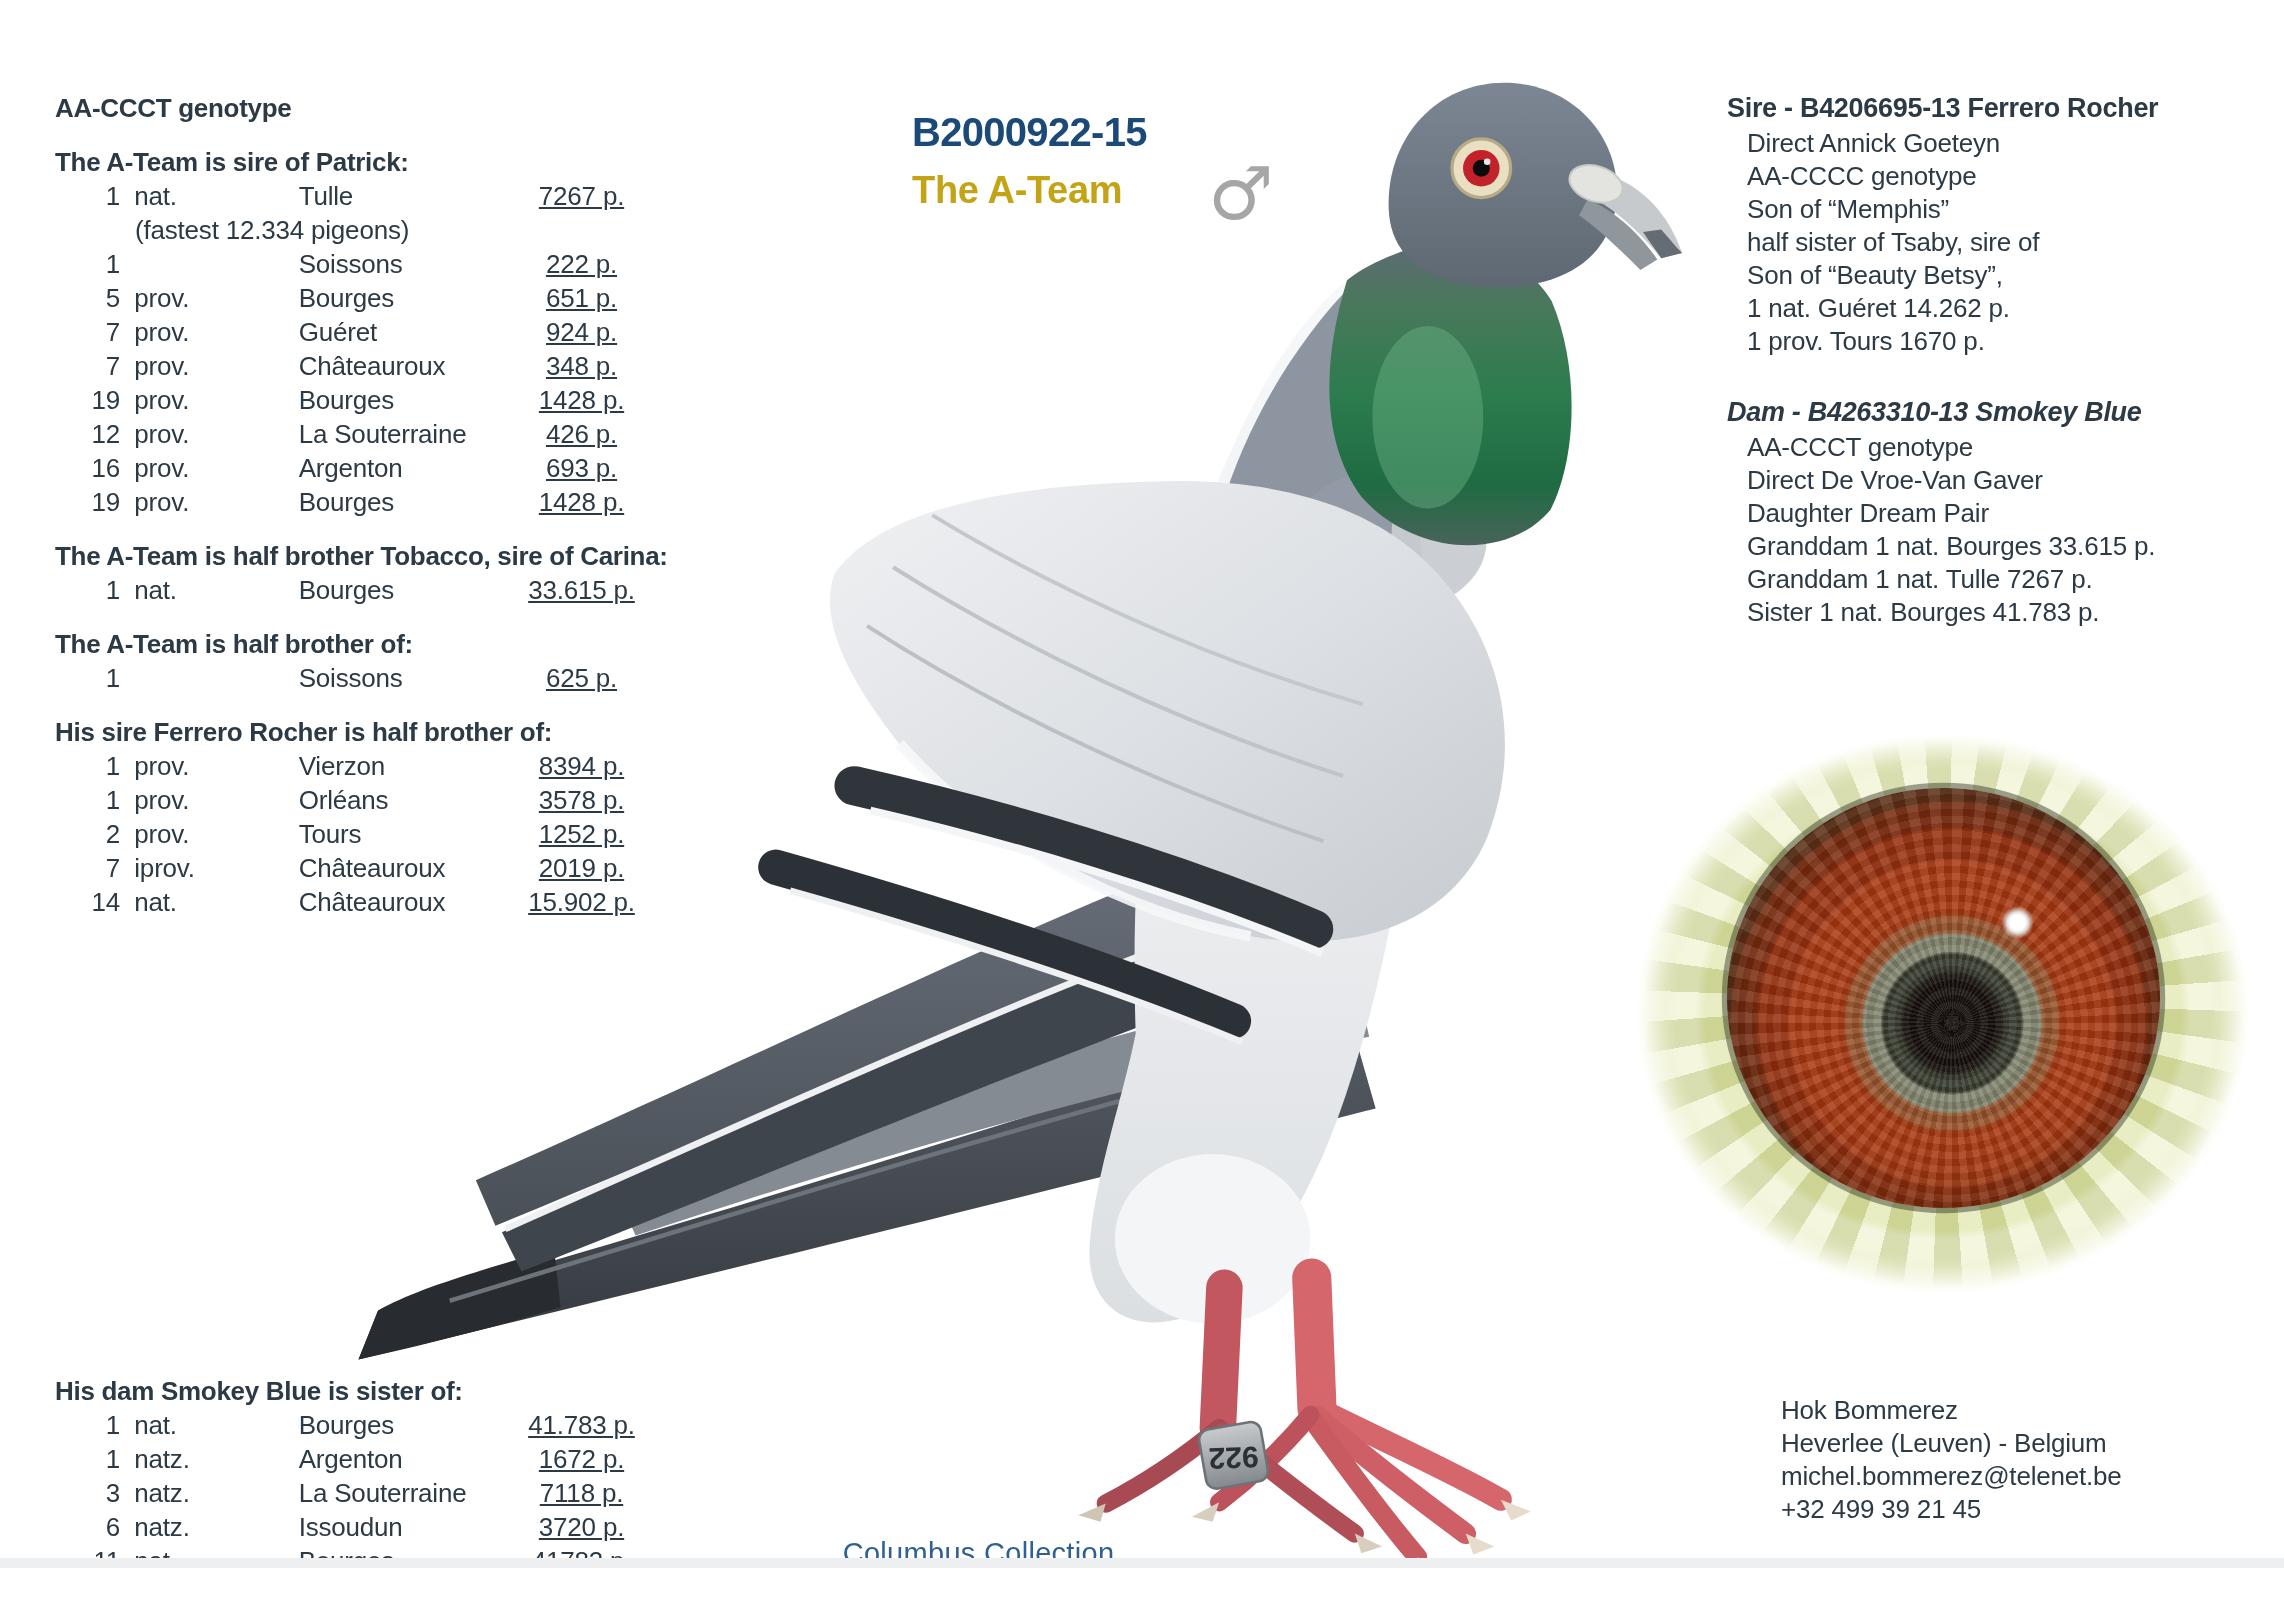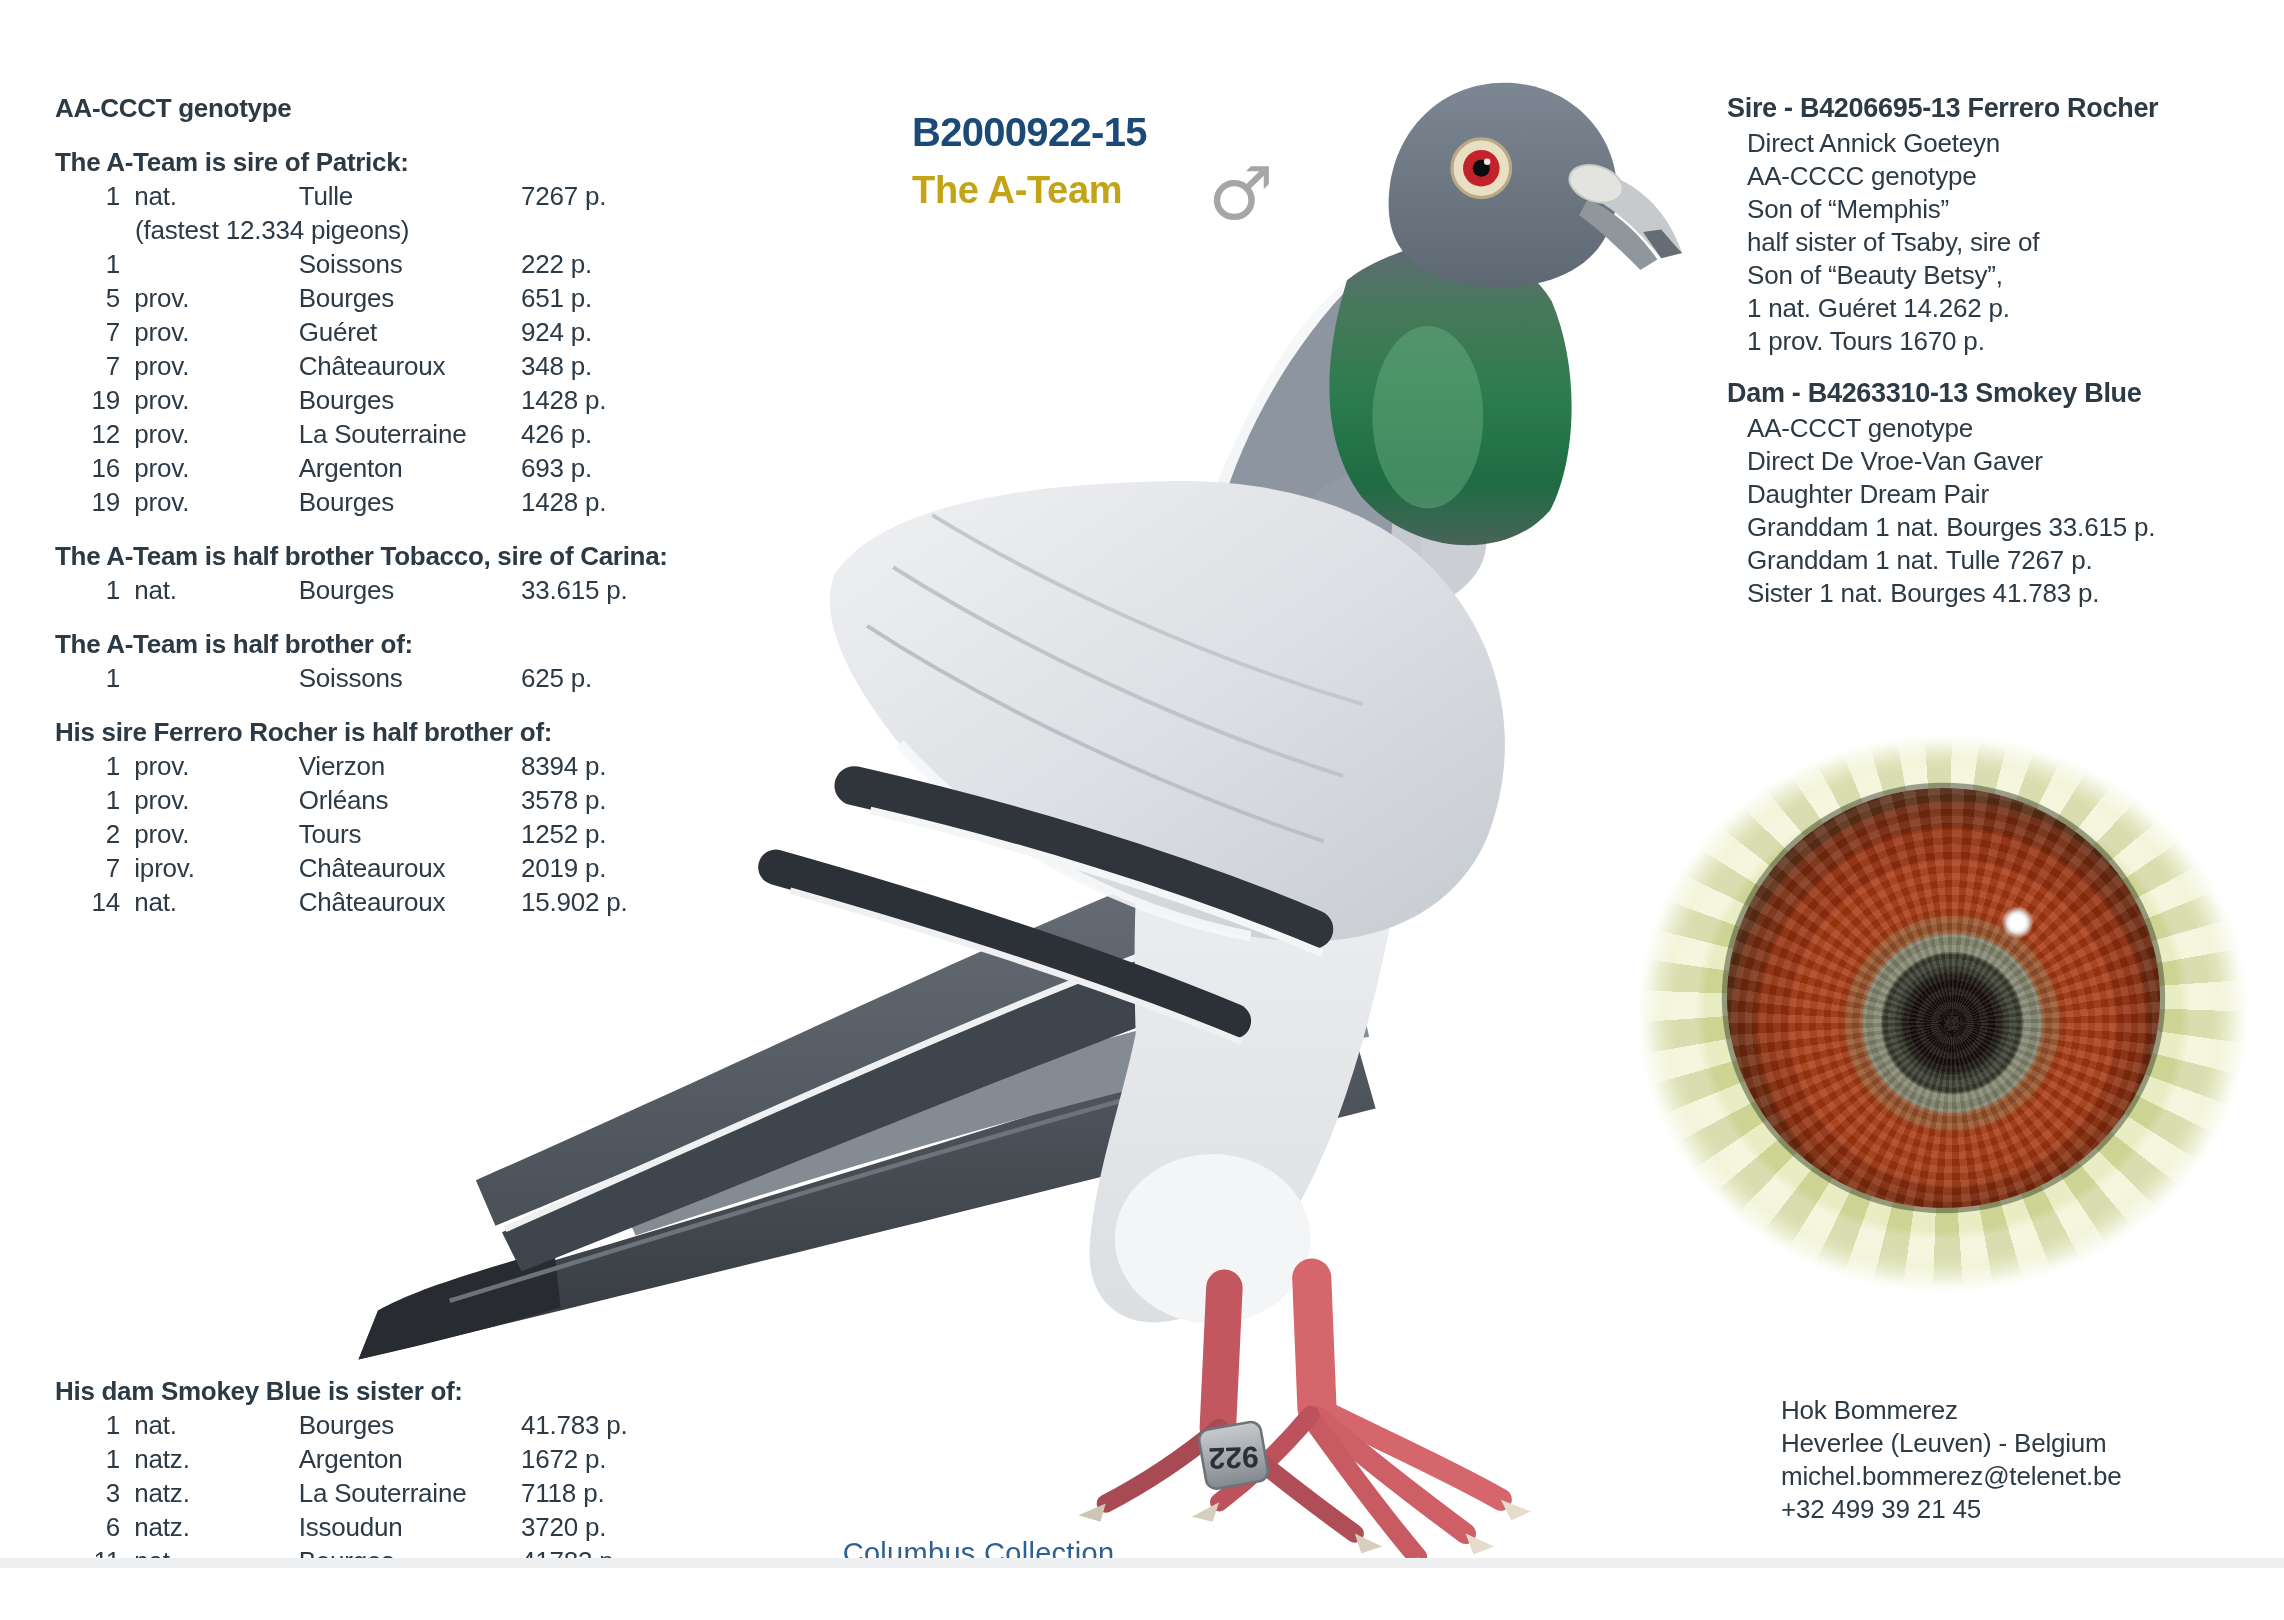--- a/index.html
+++ b/index.html
@@ -18,34 +18,34 @@
   .left-col{position:absolute;left:55px;top:91px;width:587px;}
   .left-col.bottom{top:1366px;}
   .lhead{font-weight:bold;font-size:26px;line-height:34px;white-space:nowrap;letter-spacing:-0.3px;}
   section .lhead{margin-top:20px;}
   .left-col.bottom .lhead{margin-top:8px;}
   .rows{font-size:26px;line-height:34px;letter-spacing:-0.2px;}
   .prow{display:flex;}
   .prow .c0{width:65px;text-align:right;flex:none;}
   .prow .c1{width:163px;padding-left:14.3px;flex:none;}
   .prow .c2{flex:1;padding-left:15.7px;}
-  .prow .c3{width:121px;text-align:left;flex:none;}
+  .prow .c3{width:121px;text-align:center;flex:none;text-decoration:underline;}
   .note{font-size:26px;line-height:34px;padding-left:80px;letter-spacing:-0.2px;}
 
   
   .title{position:absolute;left:912px;top:110px;}
   .title .ring{font-size:40px;font-weight:bold;color:var(--navy);letter-spacing:-0.7px;}
   .title .name{font-size:38px;font-weight:bold;color:var(--gold);margin-top:14.3px;letter-spacing:-0.3px;}
   .sex{position:absolute;left:1208px;top:151px;font-size:73px;color:#a6a6a6;font-family:"DejaVu Sans",sans-serif;}
 
   
   .right-col{position:absolute;left:1727px;top:90px;width:509px;}
   .rhead{font-weight:bold;font-size:27px;line-height:37px;letter-spacing:-0.3px;white-space:nowrap;}
   .rline{font-size:26px;line-height:33px;letter-spacing:-0.2px;margin-left:20px;}
-  .dam-gap{margin-top:17px;}
+  .dam-gap{margin-top:36px;font-style:italic;}
 
   
   .contact{position:absolute;left:1761px;top:1394px;font-size:26px;line-height:35px;letter-spacing:-0.2px;}
   .footer{position:absolute;left:835px;top:1537px;width:287px;text-align:center;
           font-size:29px;color:var(--footer-blue);letter-spacing:0.3px;}
 
   
   .pigeon-svg{position:absolute;left:280px;top:0;width:1448px;height:1604px;}
 
   

